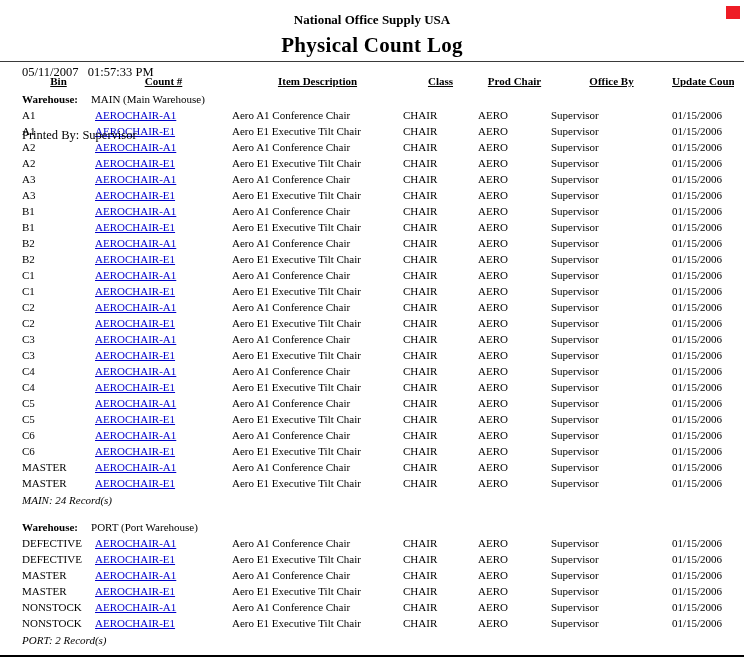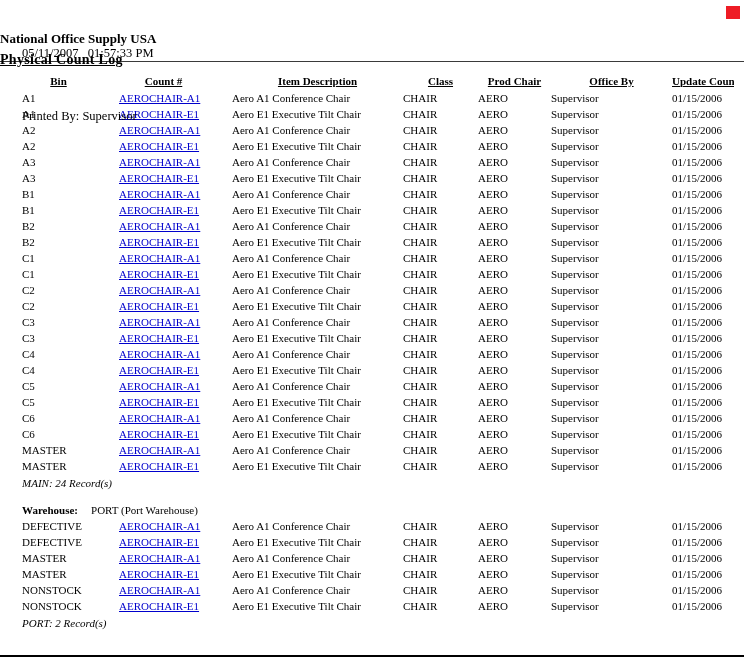--- a/index.html
+++ b/index.html
@@ -7,24 +7,24 @@
   .page {
     width: 744px;
     height: 665px;
     background: #ffffff;
     font-family: "Liberation Serif", serif;
     color: #000;
     position: relative;
     overflow: hidden;
   }
   .report-header { position: relative; height: 62px; border-bottom: 1px solid #3a3a3a; }
-  .hdr-left { position: absolute; left: 22px; top: 1px; font-size: 12.5px; line-height: 21px; white-space: pre; }
-  .hdr-center { position: absolute; left: 0; right: 0; top: 12px; text-align: left; margin-top: 19px; }
+  .hdr-left { position: absolute; left: 22px; top: 20px; font-size: 12.5px; line-height: 21px; white-space: pre; }
+  .hdr-center { position: absolute; left: 0; right: 0; top: 12px; text-align: center; }
   .company { font-weight: bold; font-size: 13px; }
-  .title { font-weight: bold; font-size: 14px; margin-top: 5px; letter-spacing: 0.3px; text-decoration: underline; }
+  .title { font-weight: bold; font-size: 21px; margin-top: 5px; letter-spacing: 0.3px; }
   .red-square { position: absolute; right: 4px; top: 6px; width: 14px; height: 13px; background: #ee1c25; }
 
   table.report-table {
     border-collapse: collapse;
     table-layout: fixed;
     margin-left: 22px;
     width: 712px;
     font-size: 11px;
   }
   th {
@@ -44,21 +44,21 @@
     font-size: 11px;
     vertical-align: middle;
     white-space: nowrap;
     overflow: hidden;
   }
   tr.warehouse-row td { height: 17px; }
   tr.warehouse-row.gap td { padding-top: 9px; height: 26px; }
   .wh-label { font-weight: bold; }
   .wh-value { margin-left: 13px; }
   tr.group-footer-row td { font-style: italic; height: 18px; vertical-align: bottom; padding-bottom: 3px; }
-  .item-link { color: #0000cc; text-decoration: underline; cursor: pointer; margin-left: 24px; }
+  .item-link { color: #0000cc; text-decoration: underline; cursor: pointer; }
   .bottom-line { position: absolute; left: 0; right: 0; bottom: 8px; border-top: 2px solid #000; }
 </style>
 </head>
 <body>
 
 <div class="page">
 
   <div class="report-header">
     <div class="hdr-left">
       <div>05/11/2007   01:57:33 PM</div>
@@ -86,20 +86,23 @@
           <th>Bin</th>
           <th>Count #</th>
           <th>Item Description</th>
           <th>Class</th>
           <th>Prod Chair</th>
           <th>Office By</th>
           <th>Update Count</th>
         </tr>
       </thead>
     <tbody id="report-body">
+        <tr class="warehouse-row">
+          <td colspan="7"><span class="wh-label">Warehouse:</span><span class="wh-value">MAIN (Main Warehouse)</span></td>
+        </tr>
         <tr class="data-row">
           <td>A1</td>
           <td><span class="item-link">AEROCHAIR-A1</span></td>
           <td>Aero A1 Conference Chair</td>
           <td>CHAIR</td>
           <td>AERO</td>
           <td>Supervisor</td>
           <td>01/15/2006</td>
         </tr>
         <tr class="data-row">

